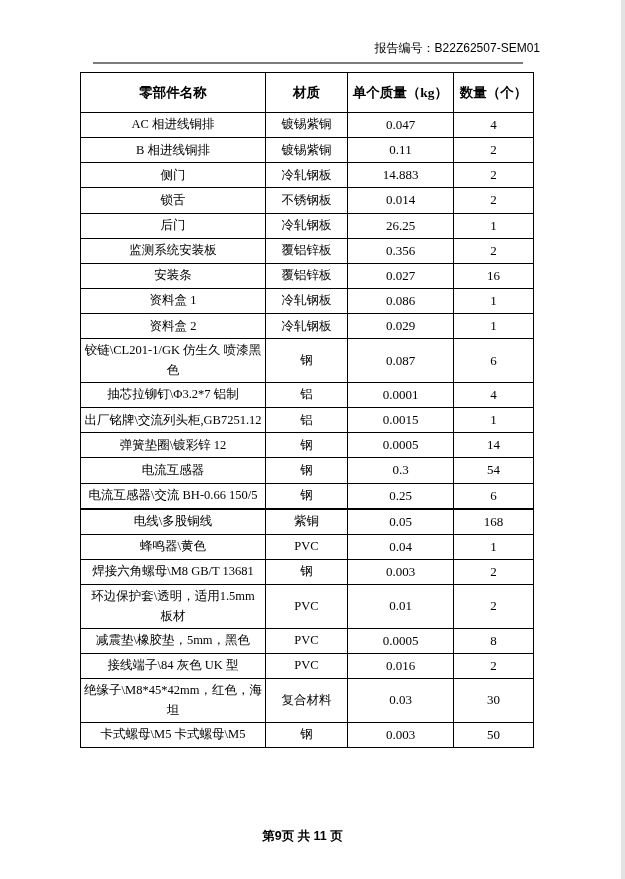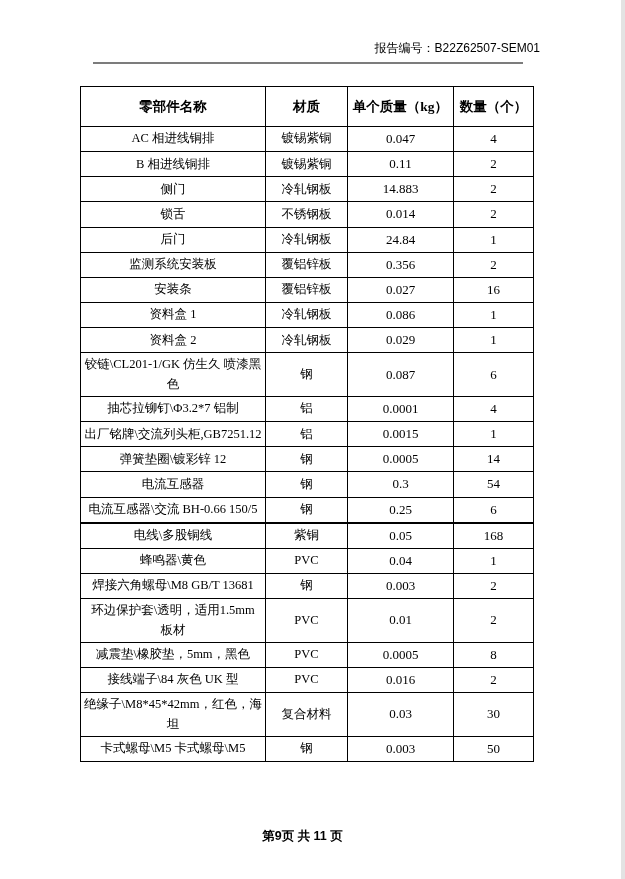--- a/index.html
+++ b/index.html
@@ -32,21 +32,21 @@
   }
   .report-line .val { font-family: "Liberation Sans", sans-serif; }
   .header-rule {
     position: absolute;
     left: 93px; top: 62px;
     width: 430px; height: 2px;
     background: #7c7c7c;
   }
   table.parts {
     position: absolute;
-    left: 80px; top: 86px;
+    left: 80px; top: 72px;
     width: 453px;
     border-collapse: collapse;
     table-layout: fixed;
     font-family: "Liberation Serif", serif;
     padding-left: 17px;
   }
   table.parts col.c-name { width: 185px; }
   table.parts col.c-mat  { width: 82px; }
   table.parts col.c-mass { width: 106px; }
   table.parts col.c-qty  { width: 80px; }
@@ -125,21 +125,21 @@
         </tr>
         <tr>
           <td>锁舌</td>
           <td>不锈钢板</td>
           <td class="num">0.014</td>
           <td class="num">2</td>
         </tr>
         <tr>
           <td>后门</td>
           <td>冷轧钢板</td>
-          <td class="num">24.84</td>
+          <td class="num">26.25</td>
           <td class="num">1</td>
         </tr>
         <tr>
           <td>监测系统安装板</td>
           <td>覆铝锌板</td>
           <td class="num">0.356</td>
           <td class="num">2</td>
         </tr>
         <tr>
           <td>安装条</td>

